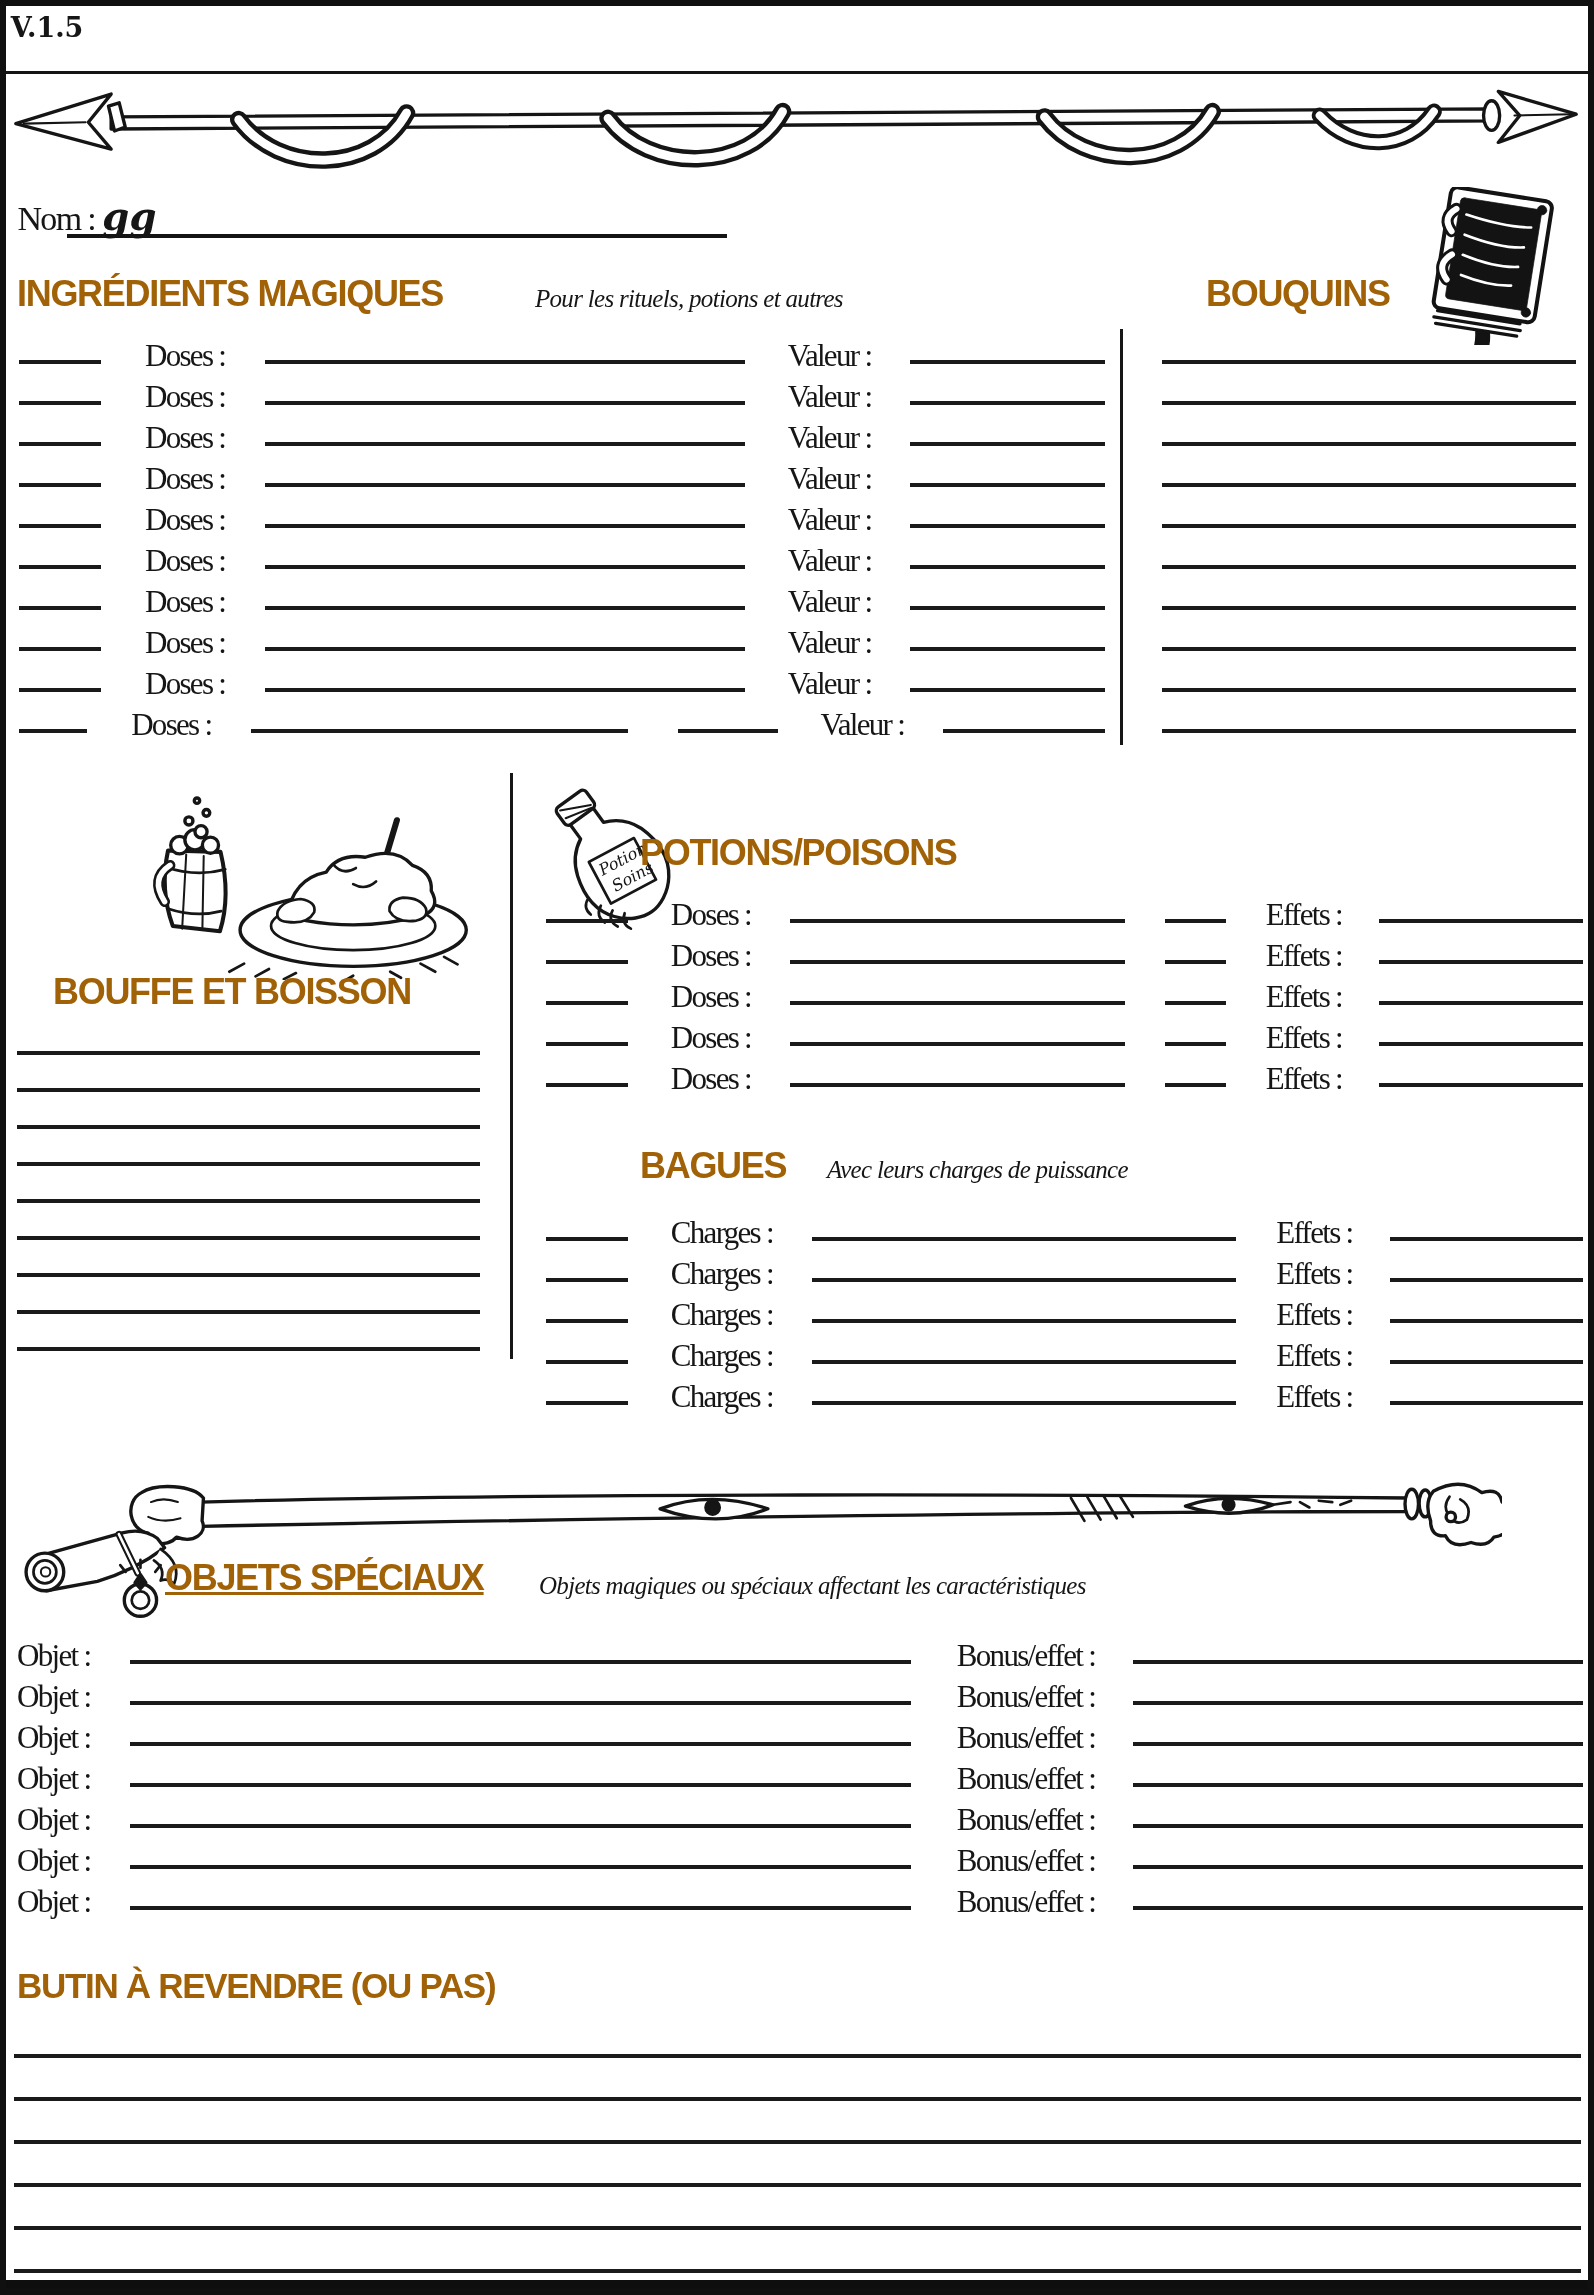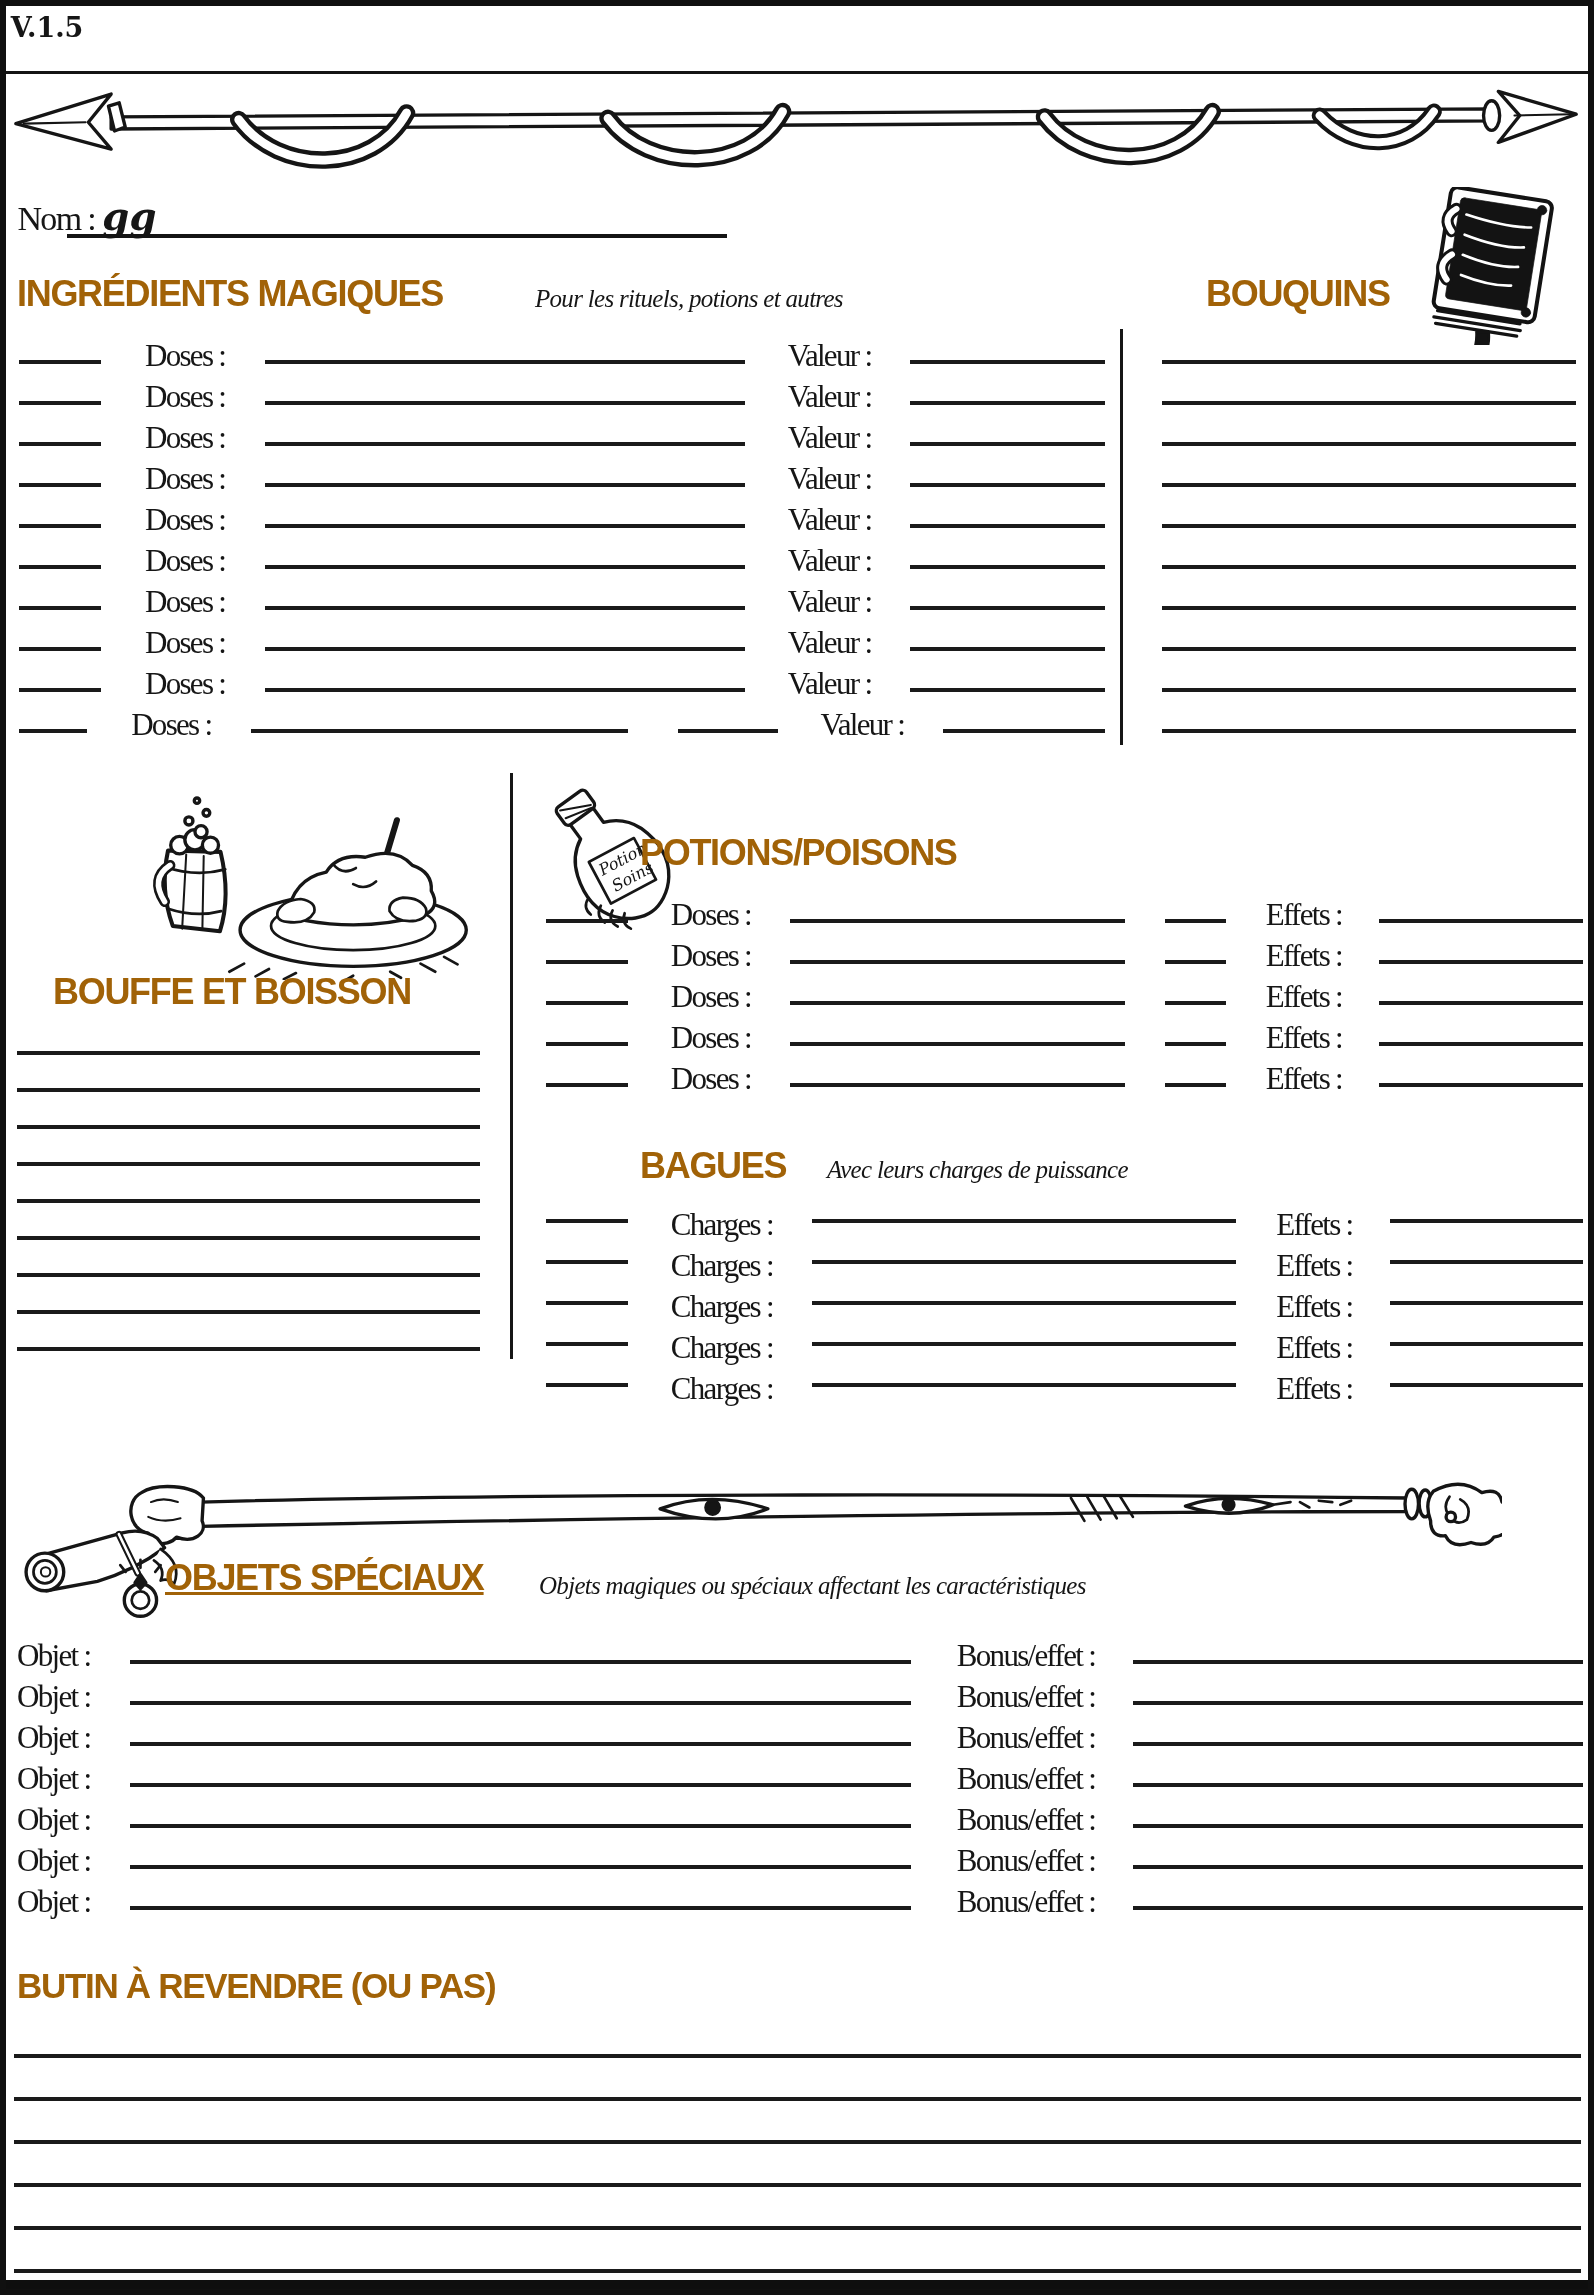--- a/index.html
+++ b/index.html
@@ -39,21 +39,21 @@
   .linestack{position:absolute;}
   .linestack .bline{border-bottom:4px solid #1a1a1a;box-sizing:border-box;}
   
   .rows-pot .row{height:41px;}
   .rows-pot .lbl-doses{margin-left:10.8px;}
   .rows-pot .fill-name{margin-left:6.7px;flex:0 0 335px;}
   .rows-pot .stub-eff{width:61px;margin-left:8px;}
   .rows-pot .lbl-eff{margin-left:8px;}
   .rows-pot .fill-eff{margin-left:5.4px;}
   
-  .rows-bag .row{height:41px;align-items:center;}
+  .rows-bag .row{height:41px;}
   .rows-bag .lbl-cha{margin-left:10.8px;}
   .rows-bag .fill-name{margin-left:6.7px;flex:2.2 1 0;}
   .rows-bag .lbl-eff{margin-left:8px;}
   .rows-bag .fill-eff{margin-left:5.4px;flex:1 1 0;}
   
   .rows-obj .row{height:41px;}
   .rows-obj .fill-name{margin-left:8px;flex:0 0 781px;}
   .rows-obj .lbl-bon{margin-left:13.5px;}
   .rows-obj .fill-eff{margin-left:5.4px;}
   .ill{position:absolute;}

